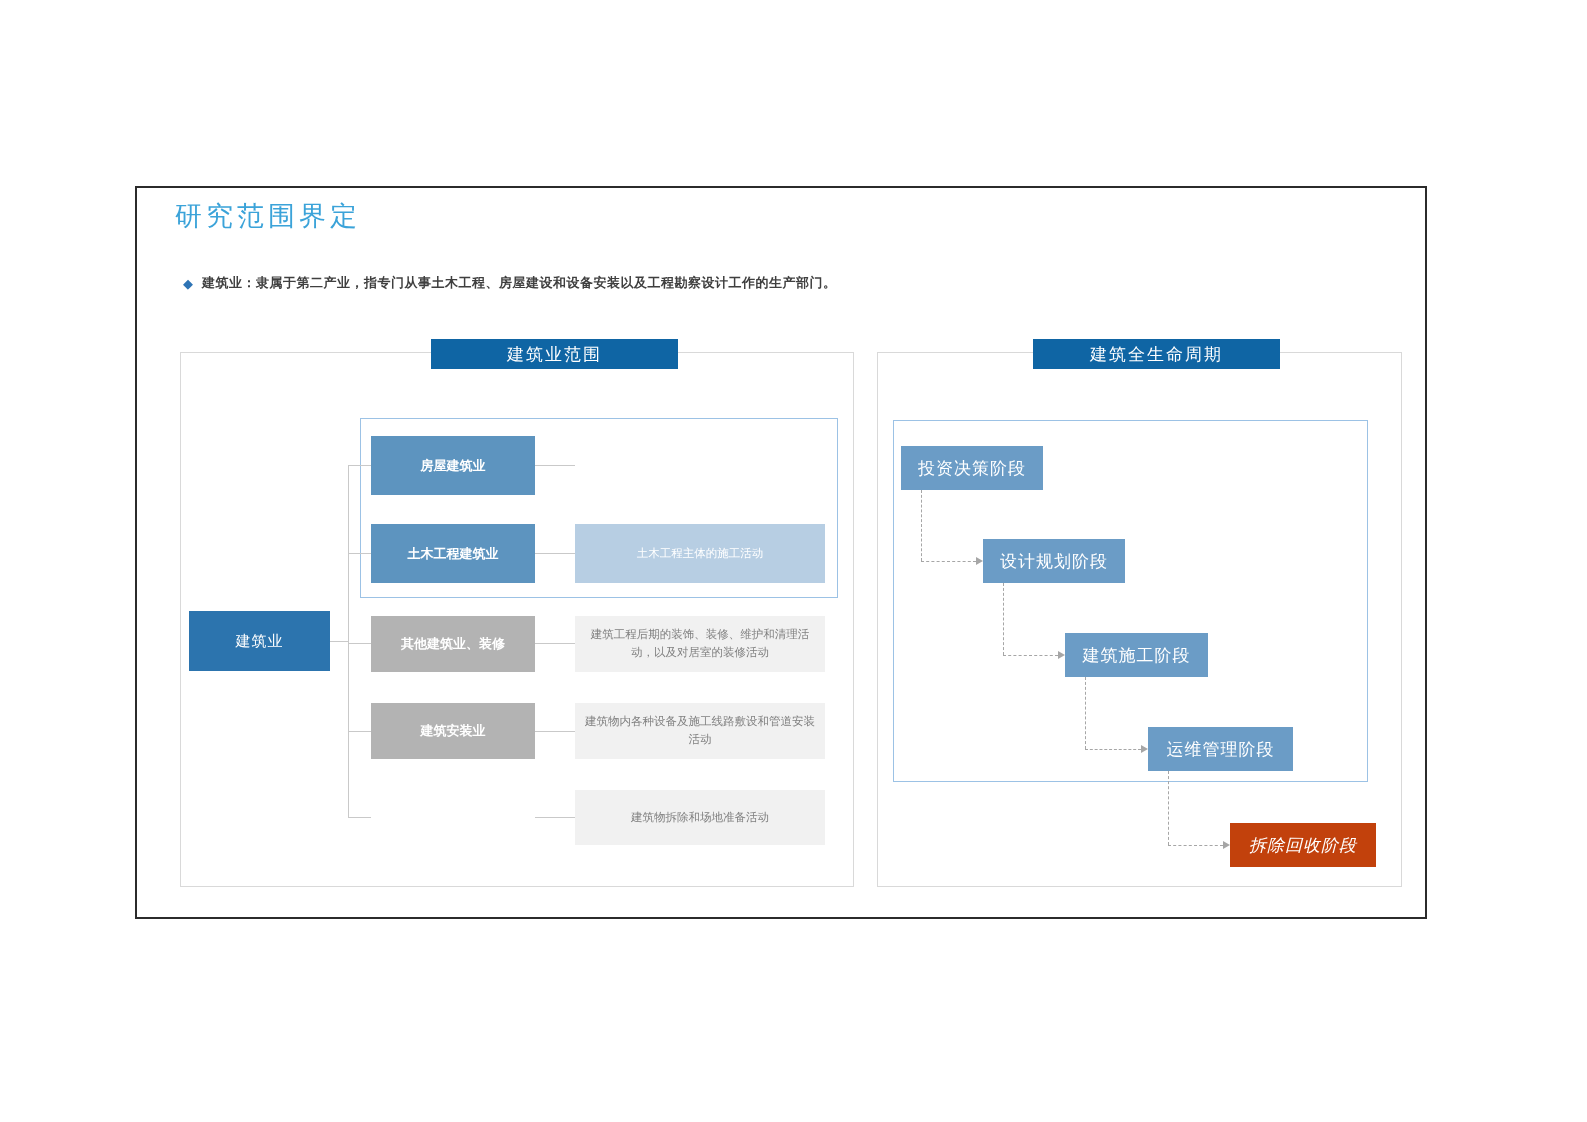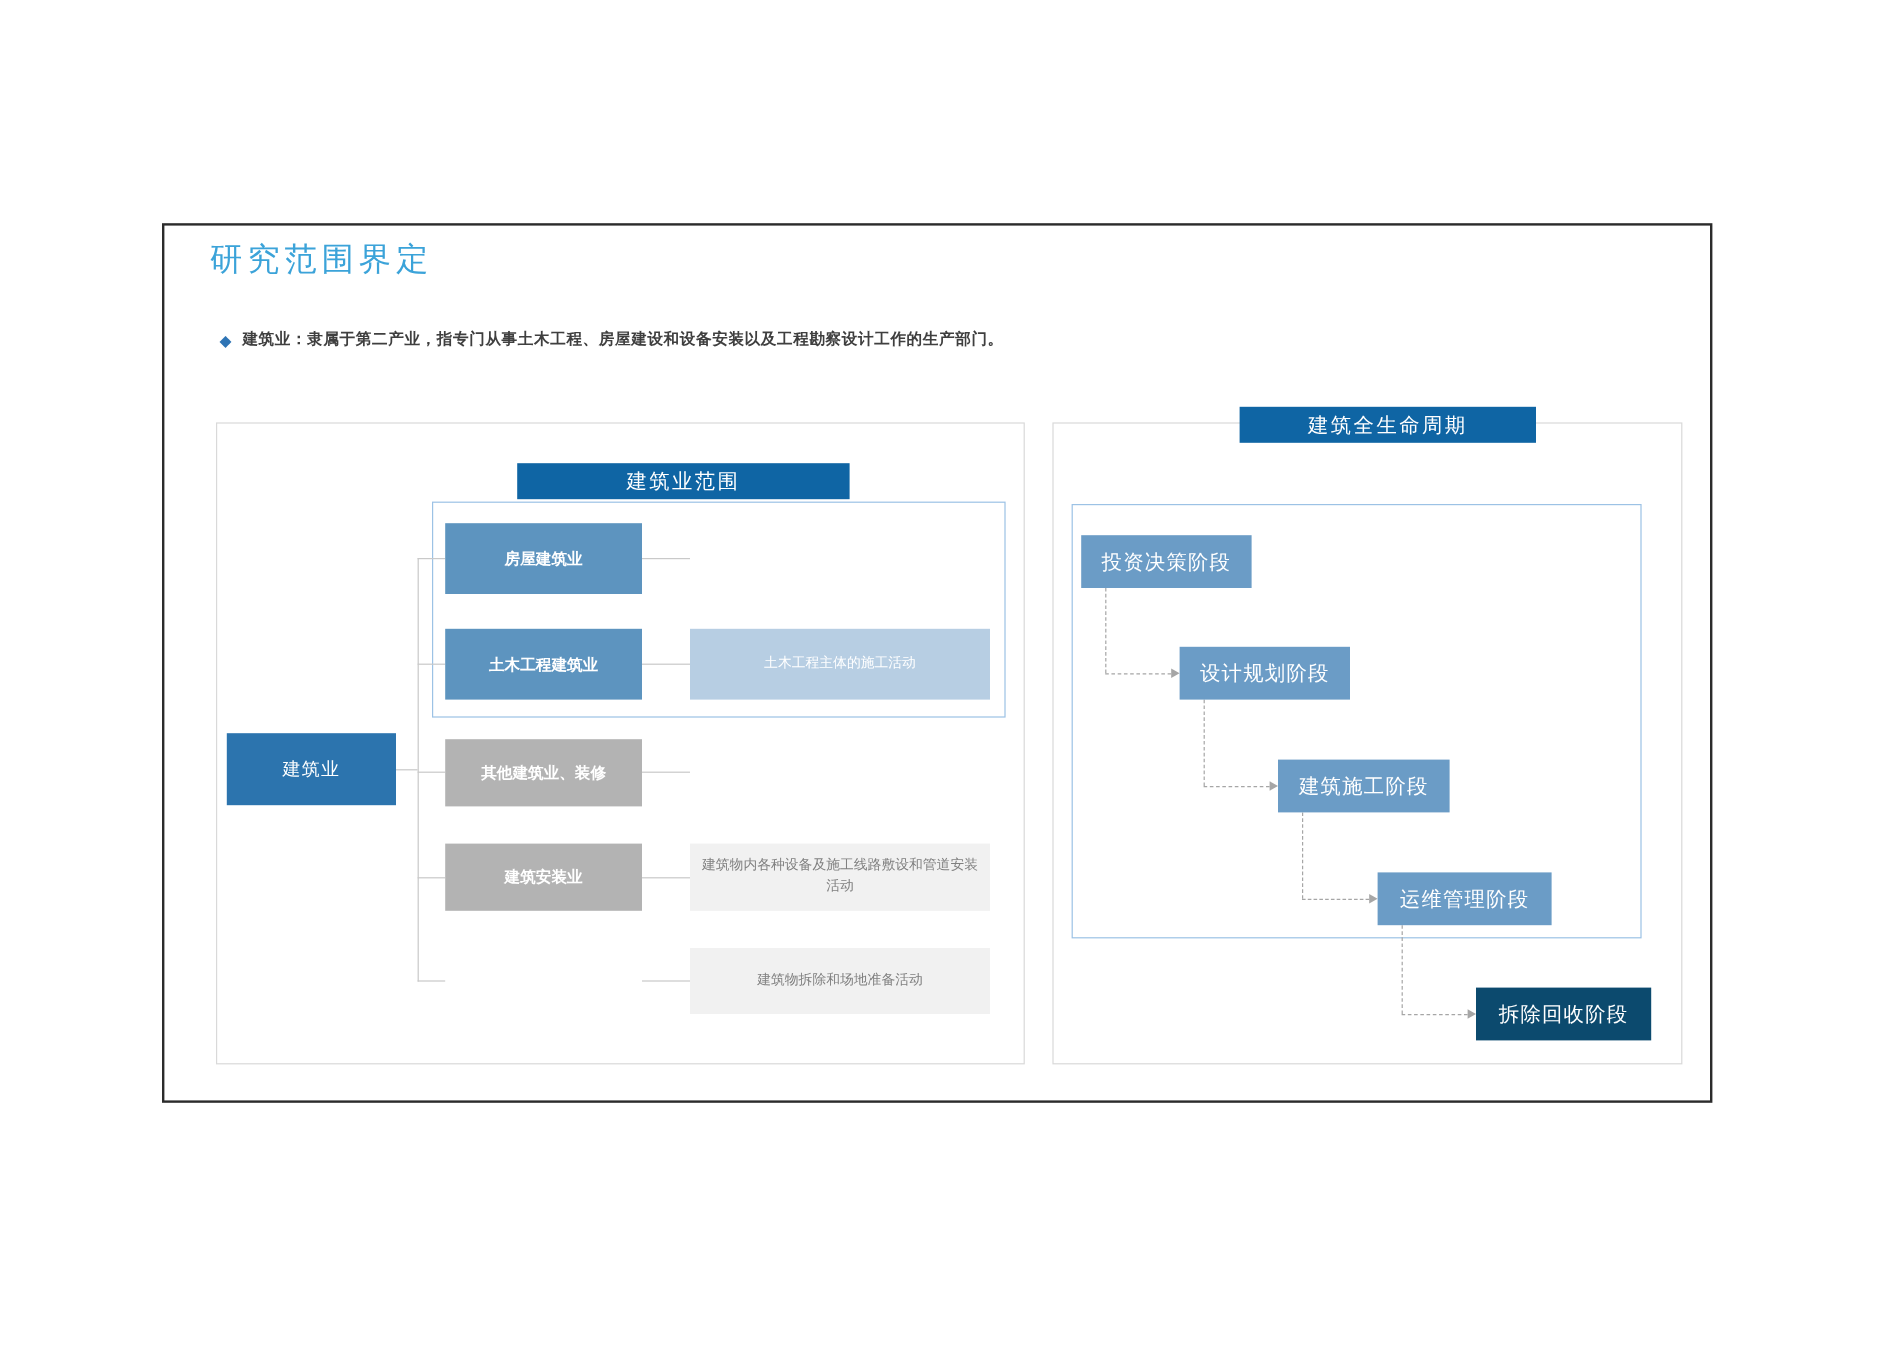--- a/index.html
+++ b/index.html
@@ -12,21 +12,21 @@
   .bullet{position:absolute;left:46px;top:86px;display:flex;align-items:center;gap:9px;}
   .bullet .diamond{color:#2e74b5;font-size:13px;line-height:1;}
   .bullet .btxt{font-size:13px;font-weight:bold;color:#3f3f3f;letter-spacing:0.5px;}
 
   .panel{position:absolute;border:1px solid #d9d9d9;background:#ffffff;box-sizing:border-box;}
   .panel-left{left:43px;top:164px;width:674px;height:535px;}
   .panel-right{left:740px;top:164px;width:525px;height:535px;}
 
   .panel-header{position:absolute;height:30px;background:#0f65a4;color:#ffffff;font-size:17px;letter-spacing:2px;
     display:flex;align-items:center;justify-content:center;box-sizing:border-box;z-index:5;}
-  .hdr-left{left:250px;top:-14px;width:277px;margin-top:47px;}
+  .hdr-left{left:250px;top:-14px;width:247px;}
   .hdr-right{left:155px;top:-14px;width:247px;}
 
   .inner-box{position:absolute;border:1px solid #9cc2e5;box-sizing:border-box;background:transparent;}
   .inner-left{left:179px;top:65px;width:478px;height:180px;}
   .inner-right{left:15px;top:67px;width:475px;height:362px;}
 
   
   .hline{position:absolute;height:0;border-top:1px solid #c9c9c9;}
   .vline{position:absolute;width:0;border-left:1px solid #c9c9c9;}
   .trunk{left:167px;top:112px;height:353px;}
@@ -56,21 +56,21 @@
   .row-4{top:437px;height:55px;}
   .node-blue{background:#5d94bf;}
   .node-gray{background:#b3b3b3;}
   .desc-blue{background:#b7cee3;color:#ffffff;}
   .desc-gray{background:#f1f1f1;color:#808080;}
 
   
   .stage{position:absolute;height:44px;color:#ffffff;font-size:17px;letter-spacing:1px;
     display:flex;align-items:center;justify-content:center;z-index:3;box-sizing:border-box;}
   .stage-blue{background:#6b9cc6;}
-  .stage-gray{background:#0c4a6e;}
+  .stage-gray{background:#c2410c;font-style:italic;}
   .st-0{left:23px;top:93px;width:142px;}
   .st-1{left:105px;top:186px;width:142px;}
   .st-2{left:187px;top:280px;width:143px;}
   .st-3{left:270px;top:374px;width:145px;}
   .st-4{left:352px;top:470px;width:146px;}
 
   .dash-v{position:absolute;width:0;border-left:1px dashed #a6a6a6;}
   .dash-h{position:absolute;height:0;border-top:1px dashed #a6a6a6;}
   .dv-0{left:43px;top:137px;height:71px;}
   .dh-0{left:43px;top:208px;width:55px;}
@@ -117,20 +117,21 @@
       <div class="hline nd-4"></div>
 
       <div class="root-node">建筑业</div>
 
       <div class="tnode node-blue row-0">房屋建筑业</div>
 
       <div class="tnode node-blue row-1">土木工程建筑业</div>
       <div class="tdesc desc-blue row-1">土木工程主体的施工活动</div>
 
       <div class="tnode node-gray row-2">其他建筑业、装修</div>
+      <div class="tdesc desc-gray row-2">建筑工程后期的装饰、装修、维护和清理活动，以及对居室的装修活动</div>
 
       <div class="tnode node-gray row-3">建筑安装业</div>
       <div class="tdesc desc-gray row-3">建筑物内各种设备及施工线路敷设和管道安装活动</div>
 
       <div class="tdesc desc-gray row-4">建筑物拆除和场地准备活动</div>
     </div>
 
     <div class="panel panel-right">
       <div class="panel-header hdr-right">建筑全生命周期</div>
       <div class="inner-box inner-right"></div>

